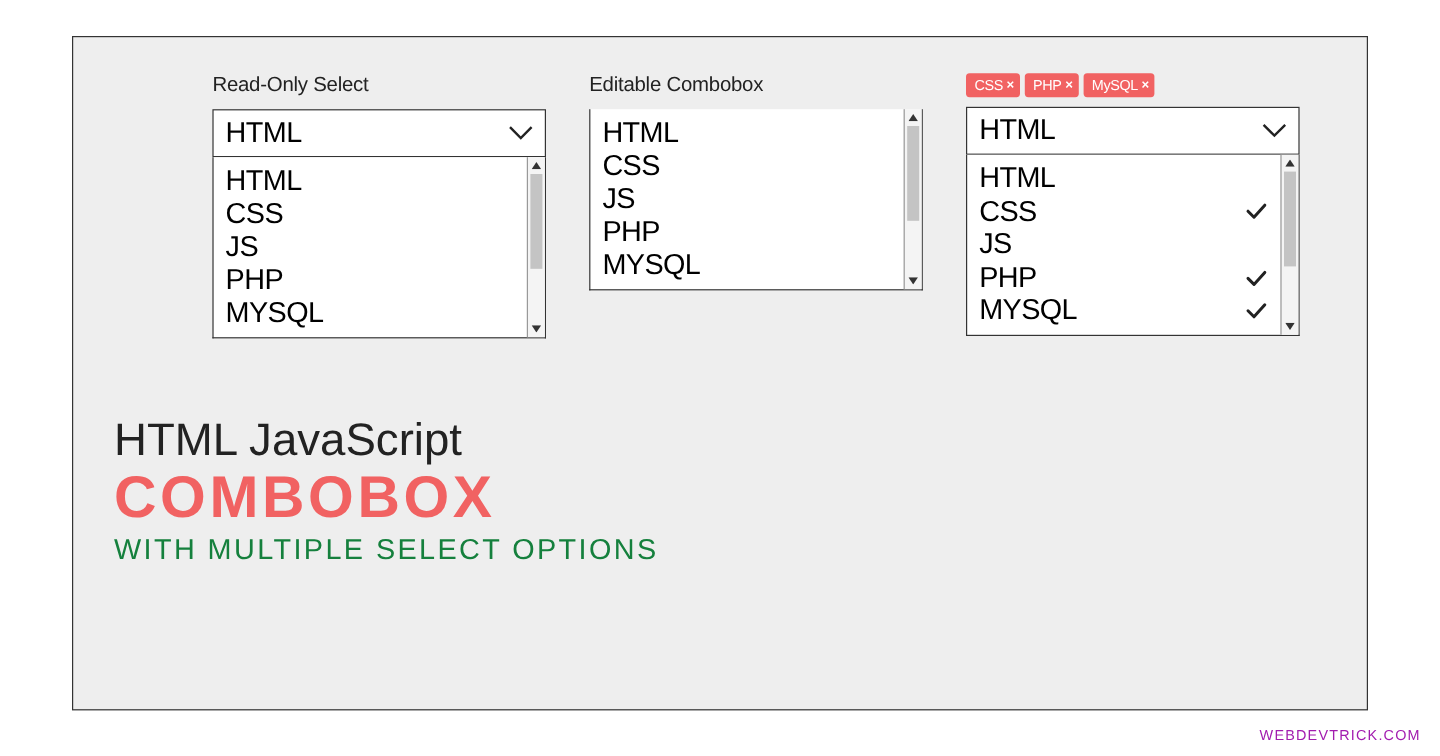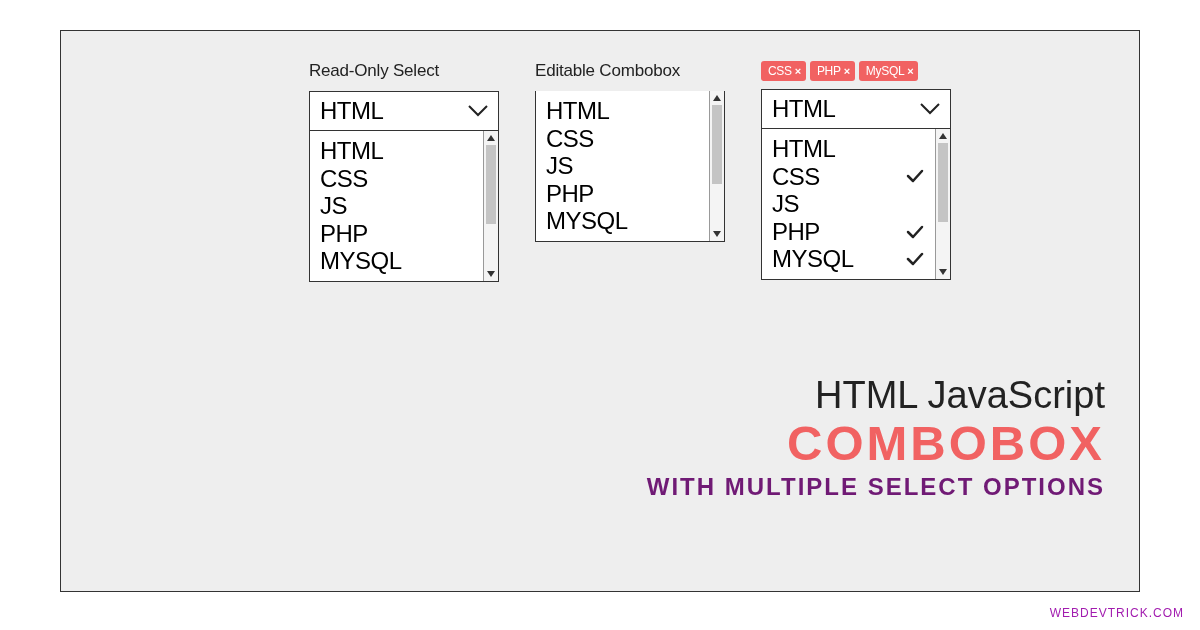--- a/index.html
+++ b/index.html
@@ -24,21 +24,21 @@
       background: #eeeeee;
       padding: 30px 34px 20px 34px;
     }
     .row {
       display: flex;
       gap: 36px;
       justify-content: center;
       margin-left: 60px;
     }
     .col {
-      width: 190px;
+      width: 278px;
     }
     .label {
       font-size: 17px;
       font-weight: 400;
       color: #222;
       margin-bottom: 10px;
       letter-spacing: -0.2px;
     }
     .combobox {
       position: relative;
@@ -156,40 +156,40 @@
       display: flex;
       align-items: center;
       gap: 3px;
       letter-spacing: -0.3px;
     }
     .tag-x {
       font-weight: 700;
       font-size: 11px;
     }
     .headline {
-      text-align: right;
-      margin-top: 92px;
+      text-align: left;
+      margin-top: 64px;
     }
     .h1 {
       font-size: 38px;
       font-weight: 300;
       color: #222;
       letter-spacing: 0px;
     }
     .h2 {
       font-size: 49px;
       font-weight: 700;
       color: #f16262;
       letter-spacing: 3px;
       margin-top: -2px;
     }
     .h3 {
       font-size: 24px;
-      font-weight: 700;
-      color: #701a75;
+      font-weight: 400;
+      color: #15803d;
       letter-spacing: 2px;
       margin-top: 2px;
     }
     .watermark {
       position: absolute;
       bottom: 10px;
       right: 16px;
       font-size: 12px;
       letter-spacing: 1px;
       color: #a21caf;

